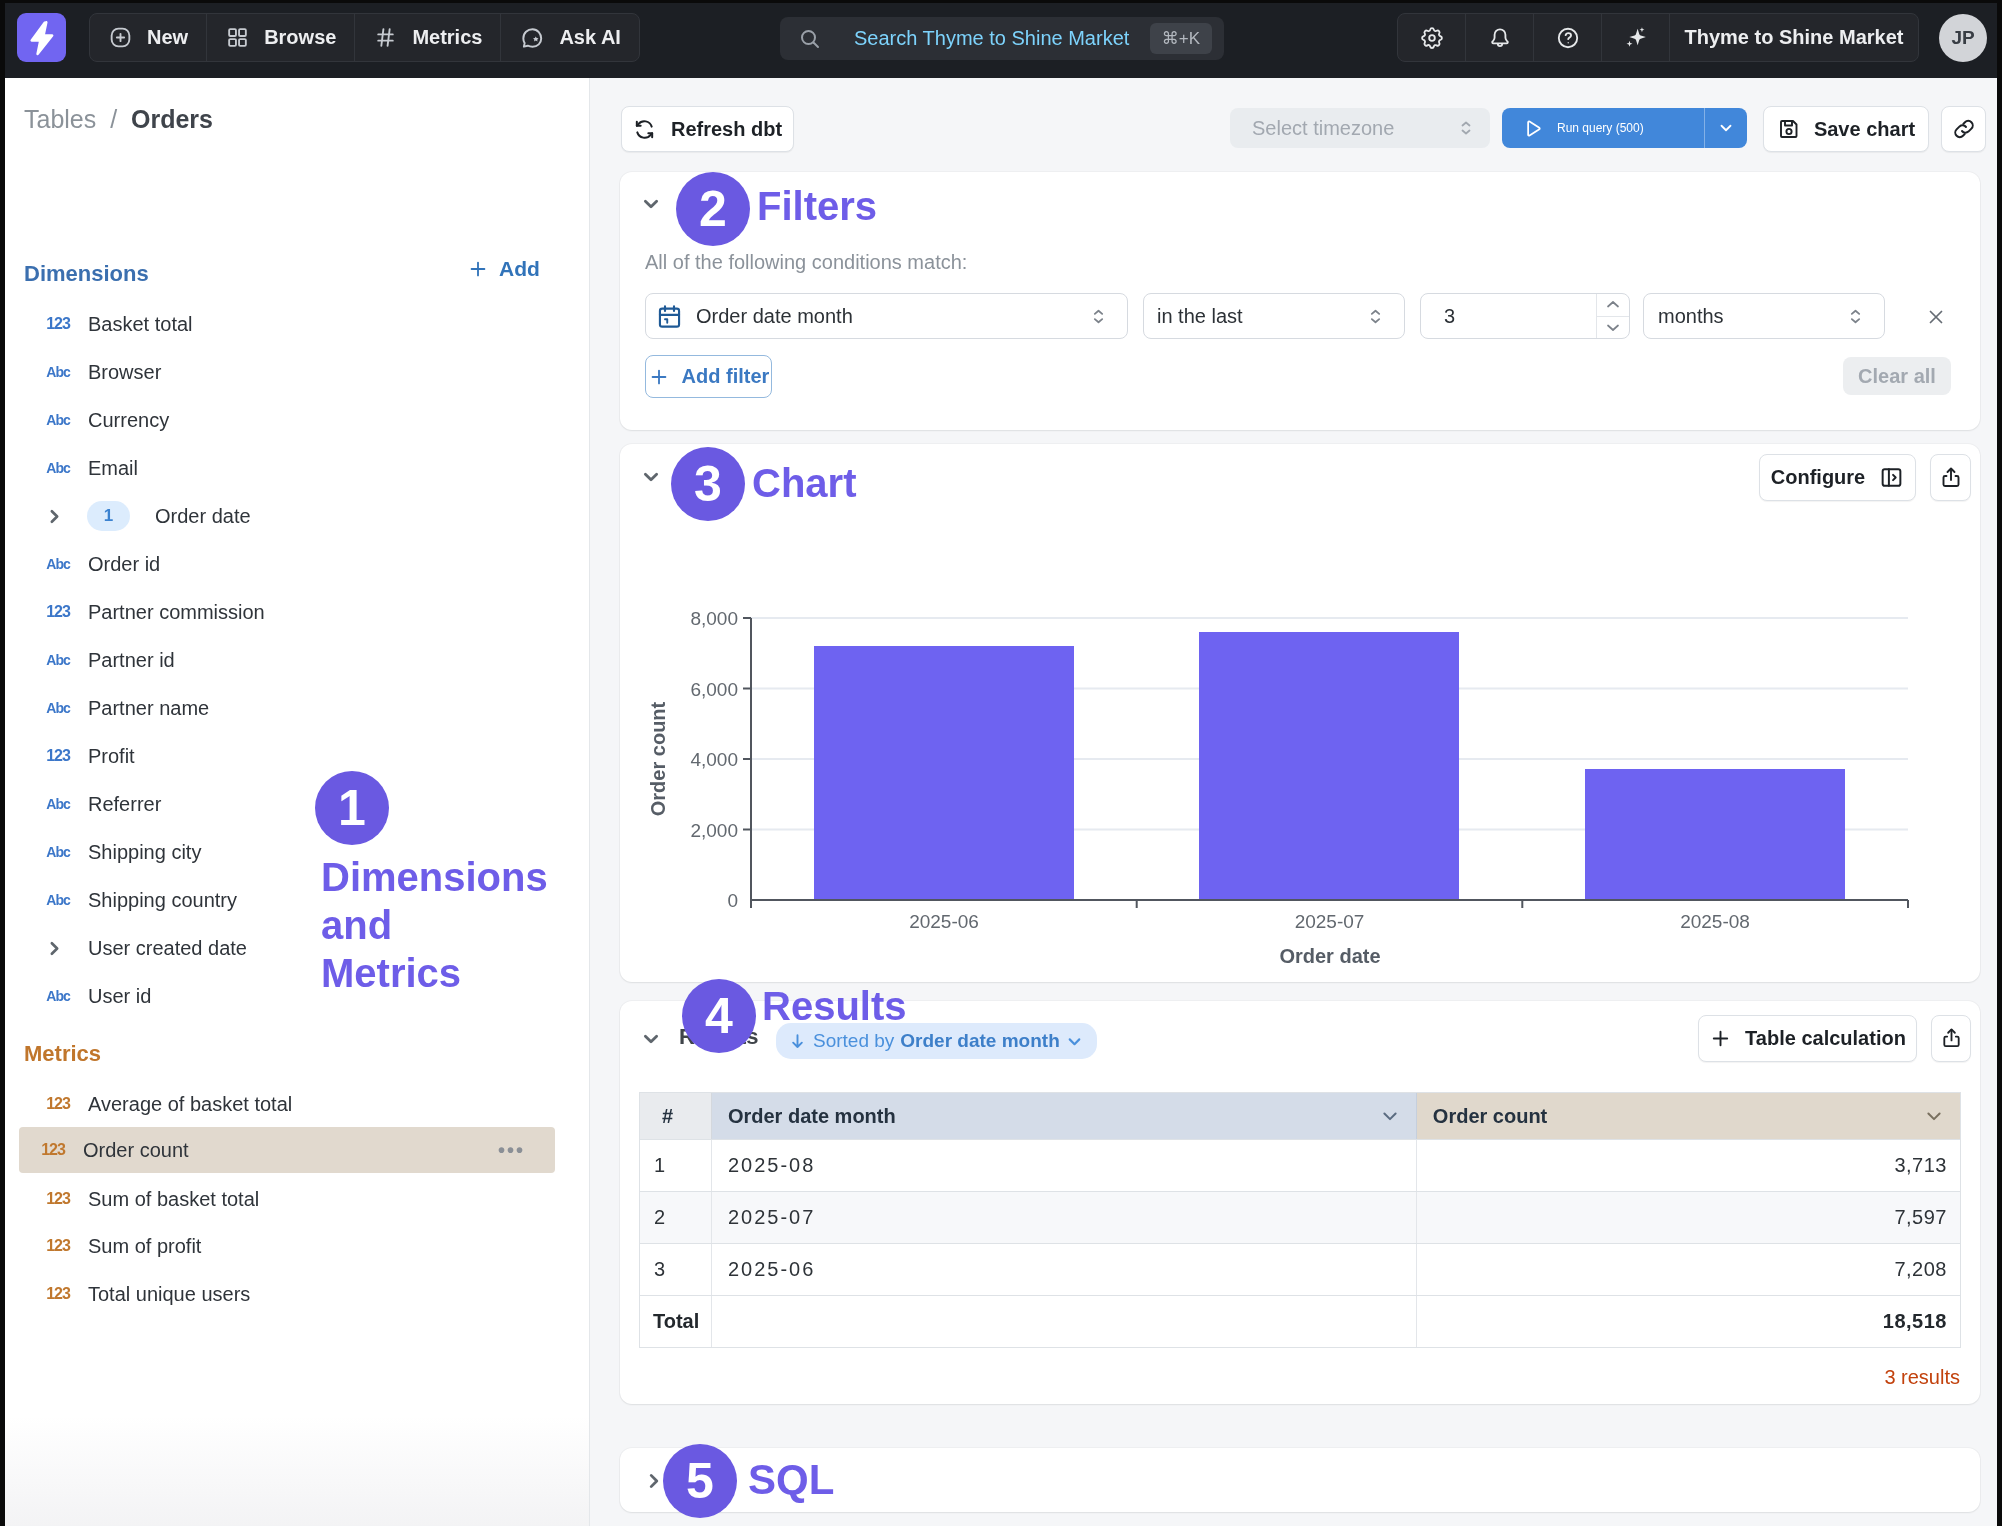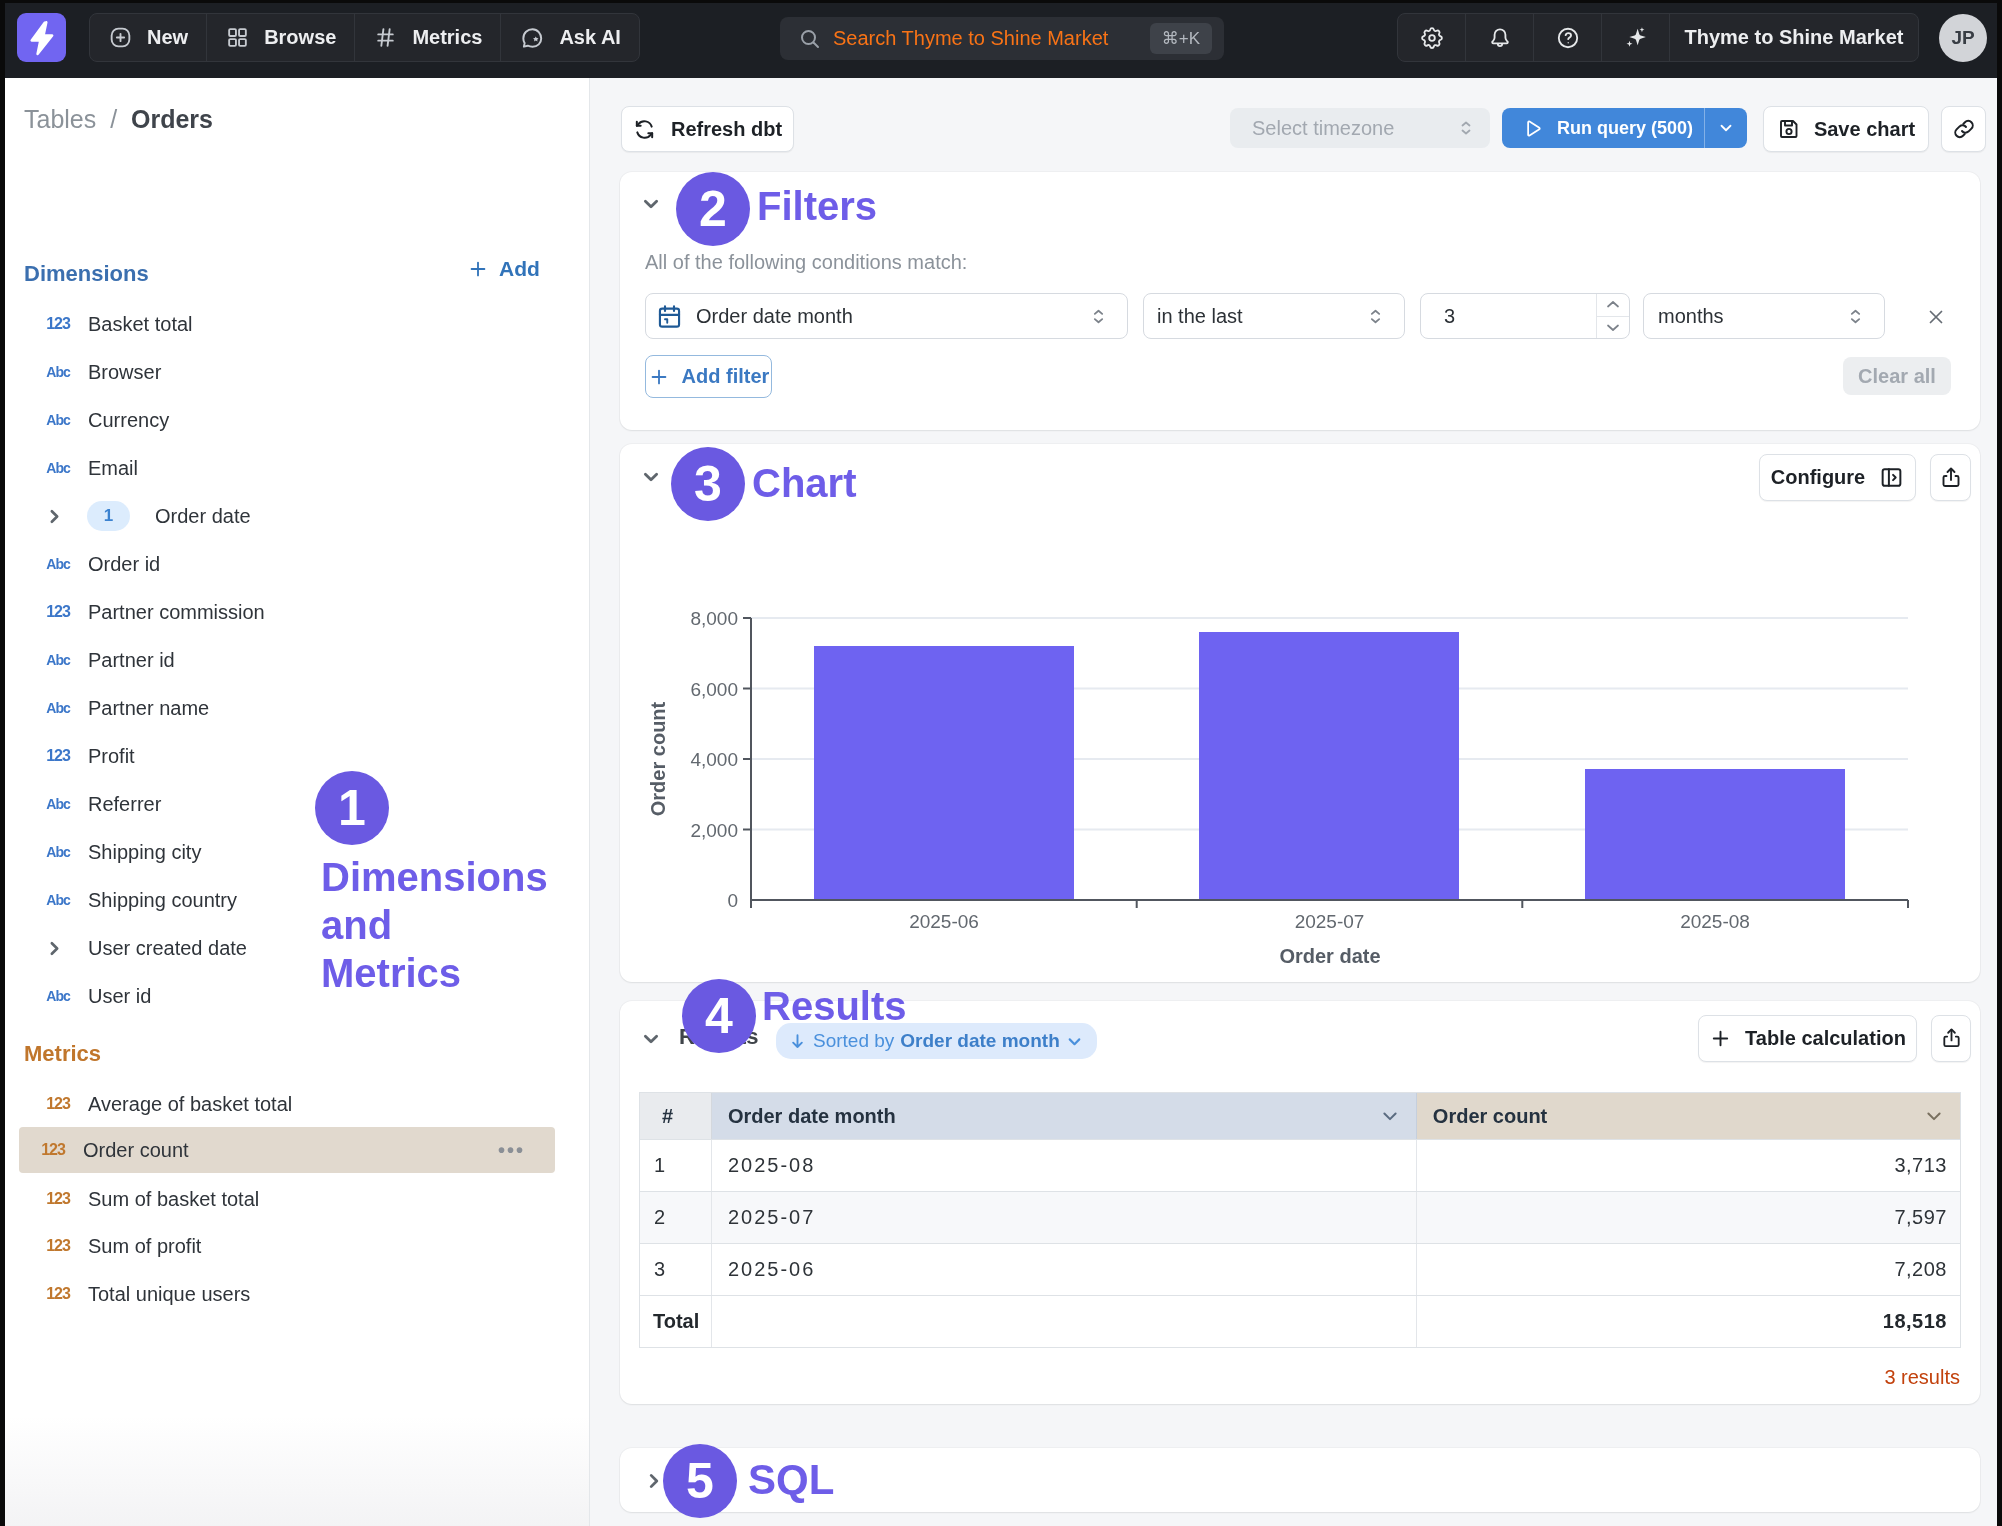--- a/index.html
+++ b/index.html
@@ -8,21 +8,21 @@
   #page { position:relative; width:2002px; height:1526px; background:#0a0a0a; overflow:hidden; }
   .abs { position:absolute; }
   
   #header { position:absolute; left:5px; top:3px; width:1992px; height:75px; background:#1c1f24; }
   #logo { position:absolute; left:12px; top:10px; width:49px; height:49px; background:#7165f1; border-radius:9px; display:flex; align-items:center; justify-content:center; }
   .hgroup { position:absolute; top:10px; height:49px; background:#24262b; border:1px solid #32353b; border-radius:8px; display:flex; align-items:stretch; }
   .hitem { display:flex; align-items:center; gap:14px; padding:0 18px; color:#edeef0; font-size:20px; font-weight:700; }
   .hdiv { width:1px; background:#32353b; }
   .hicon { display:flex; align-items:center; justify-content:center; width:67px; }
   #hsearch { position:absolute; left:775px; top:14px; width:444px; height:43px; background:#2c2f35; border-radius:8px; display:flex; align-items:center; padding:0 12px 0 18px; }
-  #hsearch .ph { color:#f97316; font-size:20px; margin-left:11px; flex:1; }
+  #hsearch .ph { color:#7dd3fc; font-size:20px; margin-left:32px; flex:1; }
   #hsearch .kbd { background:#3e4249; color:#b3b8bf; font-size:17px; padding:5px 12px; border-radius:6px; }
   #avatar { position:absolute; left:1934px; top:11px; width:48px; height:48px; border-radius:50%; background:#d2d4d8; color:#383d44; font-size:19px; font-weight:700; display:flex; align-items:center; justify-content:center; }
   
   #sidebar { position:absolute; left:5px; top:78px; width:585px; height:1448px; background:#fff; border-right:1px solid #e4e7ea; }
   #sidebar::after { content:""; position:absolute; left:0; bottom:0; width:100%; height:110px; background:linear-gradient(to bottom, rgba(140,140,155,0), rgba(140,140,155,0.10)); }
   #crumb { position:absolute; left:19px; top:27px; font-size:25px; color:#8b9299; }
   #crumb b { color:#3f444b; font-weight:700; }
   #ssearch { position:absolute; left:17px; top:81px; width:537px; height:59px; border:1px solid #d9dde2; border-radius:10px; background:#fff; display:flex; align-items:center; padding:0 16px; }
   #ssearch .ph { color:#9aa1ab; font-size:24px; margin-left:15px; }
   .seclabel { position:absolute; left:19px; font-size:22px; font-weight:700; }
@@ -243,21 +243,21 @@
     <span style="color:#a2a8b0;font-size:20px;">Select timezone</span>
     <svg class="caret" width="20" height="20" viewBox="0 0 20 20" fill="none" stroke="#a2a8b0" stroke-width="1.8" stroke-linecap="round" stroke-linejoin="round">
         <path d="m6.5 7.5 3.5-3 3.5 3M6.5 12.5l3.5 3 3.5-3"></path>
       </svg>
   </div>
   <div class="abs" style="left:1502px;top:108px;width:245px;height:40px;background:#4187da;border-radius:8px;display:flex;align-items:center;color:#fff;">
     <div style="display:flex;align-items:center;gap:14px;padding-left:20px;flex:1;">
       <svg width="21" height="21" viewBox="0 0 24 24" fill="none" stroke="#fff" stroke-width="2" stroke-linejoin="round">
           <path d="M7 4.8v14.4c0 .8.9 1.3 1.6.9l11.2-7.2c.6-.4.6-1.4 0-1.8L8.6 3.9c-.7-.4-1.6.1-1.6.9z"></path>
         </svg>
-      <span style="font-size:18px;font-weight:700;">Run query (500)</span>
+      <span style="font-size:12px;font-weight:400;">Run query (500)</span>
     </div>
     <div style="width:1px;height:40px;background:rgba(255,255,255,.35);"></div>
     <div style="width:42px;display:flex;align-items:center;justify-content:center;">
       <svg width="18" height="18" viewBox="0 0 20 20" fill="none" stroke="#fff" stroke-width="2" stroke-linecap="round" stroke-linejoin="round">
           <path d="m5 7.5 5 5 5-5"></path>
         </svg>
     </div>
   </div>
   <div class="btn abs" style="left:1763px;top:106px;width:166px;height:46px;gap:13px;">
     <svg width="24" height="24" viewBox="0 0 24 24" fill="none" stroke="#1d2126" stroke-width="1.9" stroke-linecap="round" stroke-linejoin="round">

